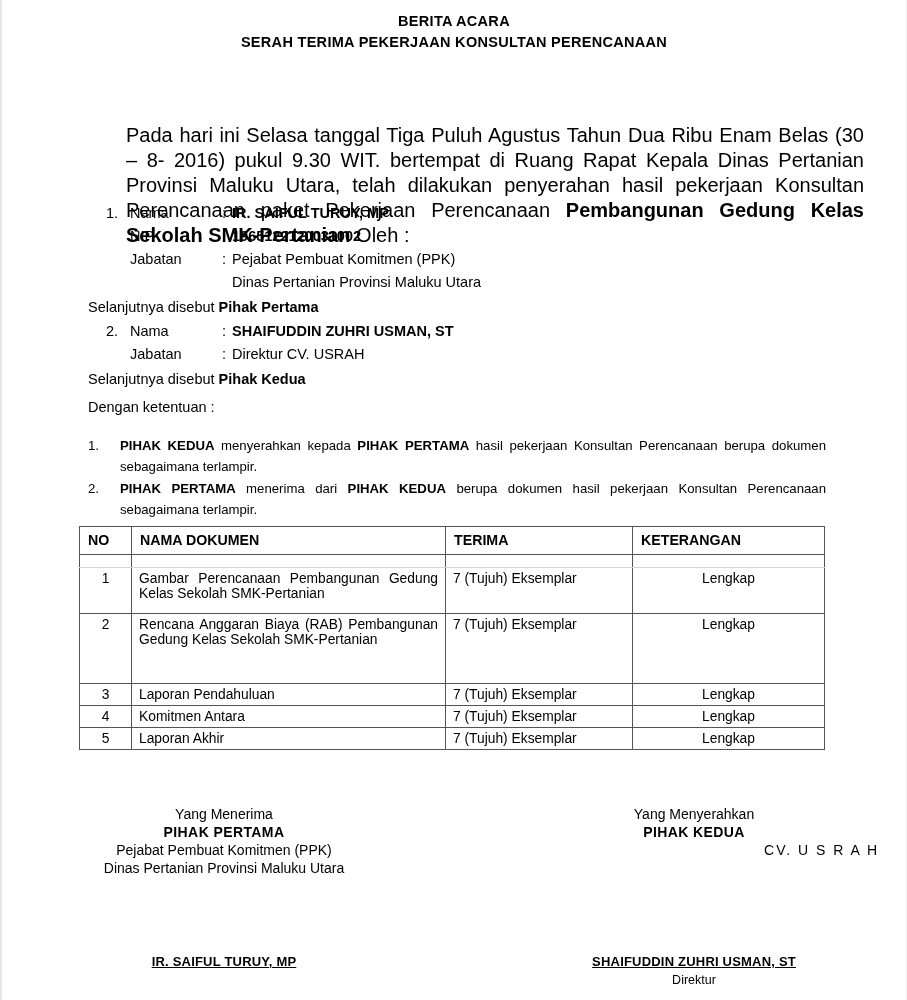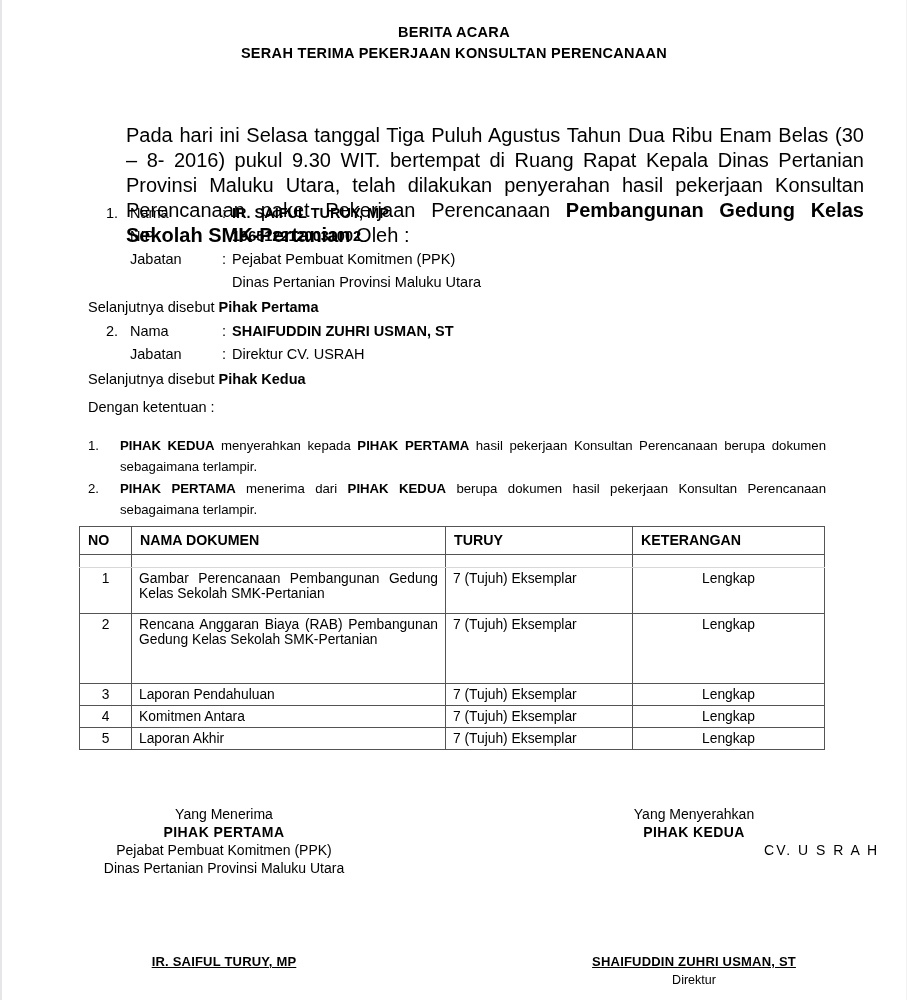--- a/index.html
+++ b/index.html
@@ -23,21 +23,21 @@
   }
 
   
   .doc-title {
     text-align: center;
     font-weight: bold;
     font-size: 14.5px;
     letter-spacing: 0.3px;
     line-height: 21px;
     margin: 0;
-    padding-top: 22px;
+    padding-top: 11px;
   }
   .doc-title .line2 {
     display: block;
     font-size: 14.5px;
   }
 
   
   .intro {
     position: absolute;
     left: 86px;
@@ -286,21 +286,21 @@
     <colgroup>
       <col class="col-no">
         <col class="col-nama">
         <col class="col-jml">
         <col class="col-ket">
     </colgroup>
     <thead>
       <tr>
         <th>NO</th>
         <th>NAMA DOKUMEN</th>
-        <th>TURUY</th>
+        <th>TERIMA</th>
         <th>KETERANGAN</th>
       </tr>
     </thead>
     <tbody>
       <tr class="spacer">
         <td></td>
         <td></td>
         <td></td>
         <td></td>
       </tr>

